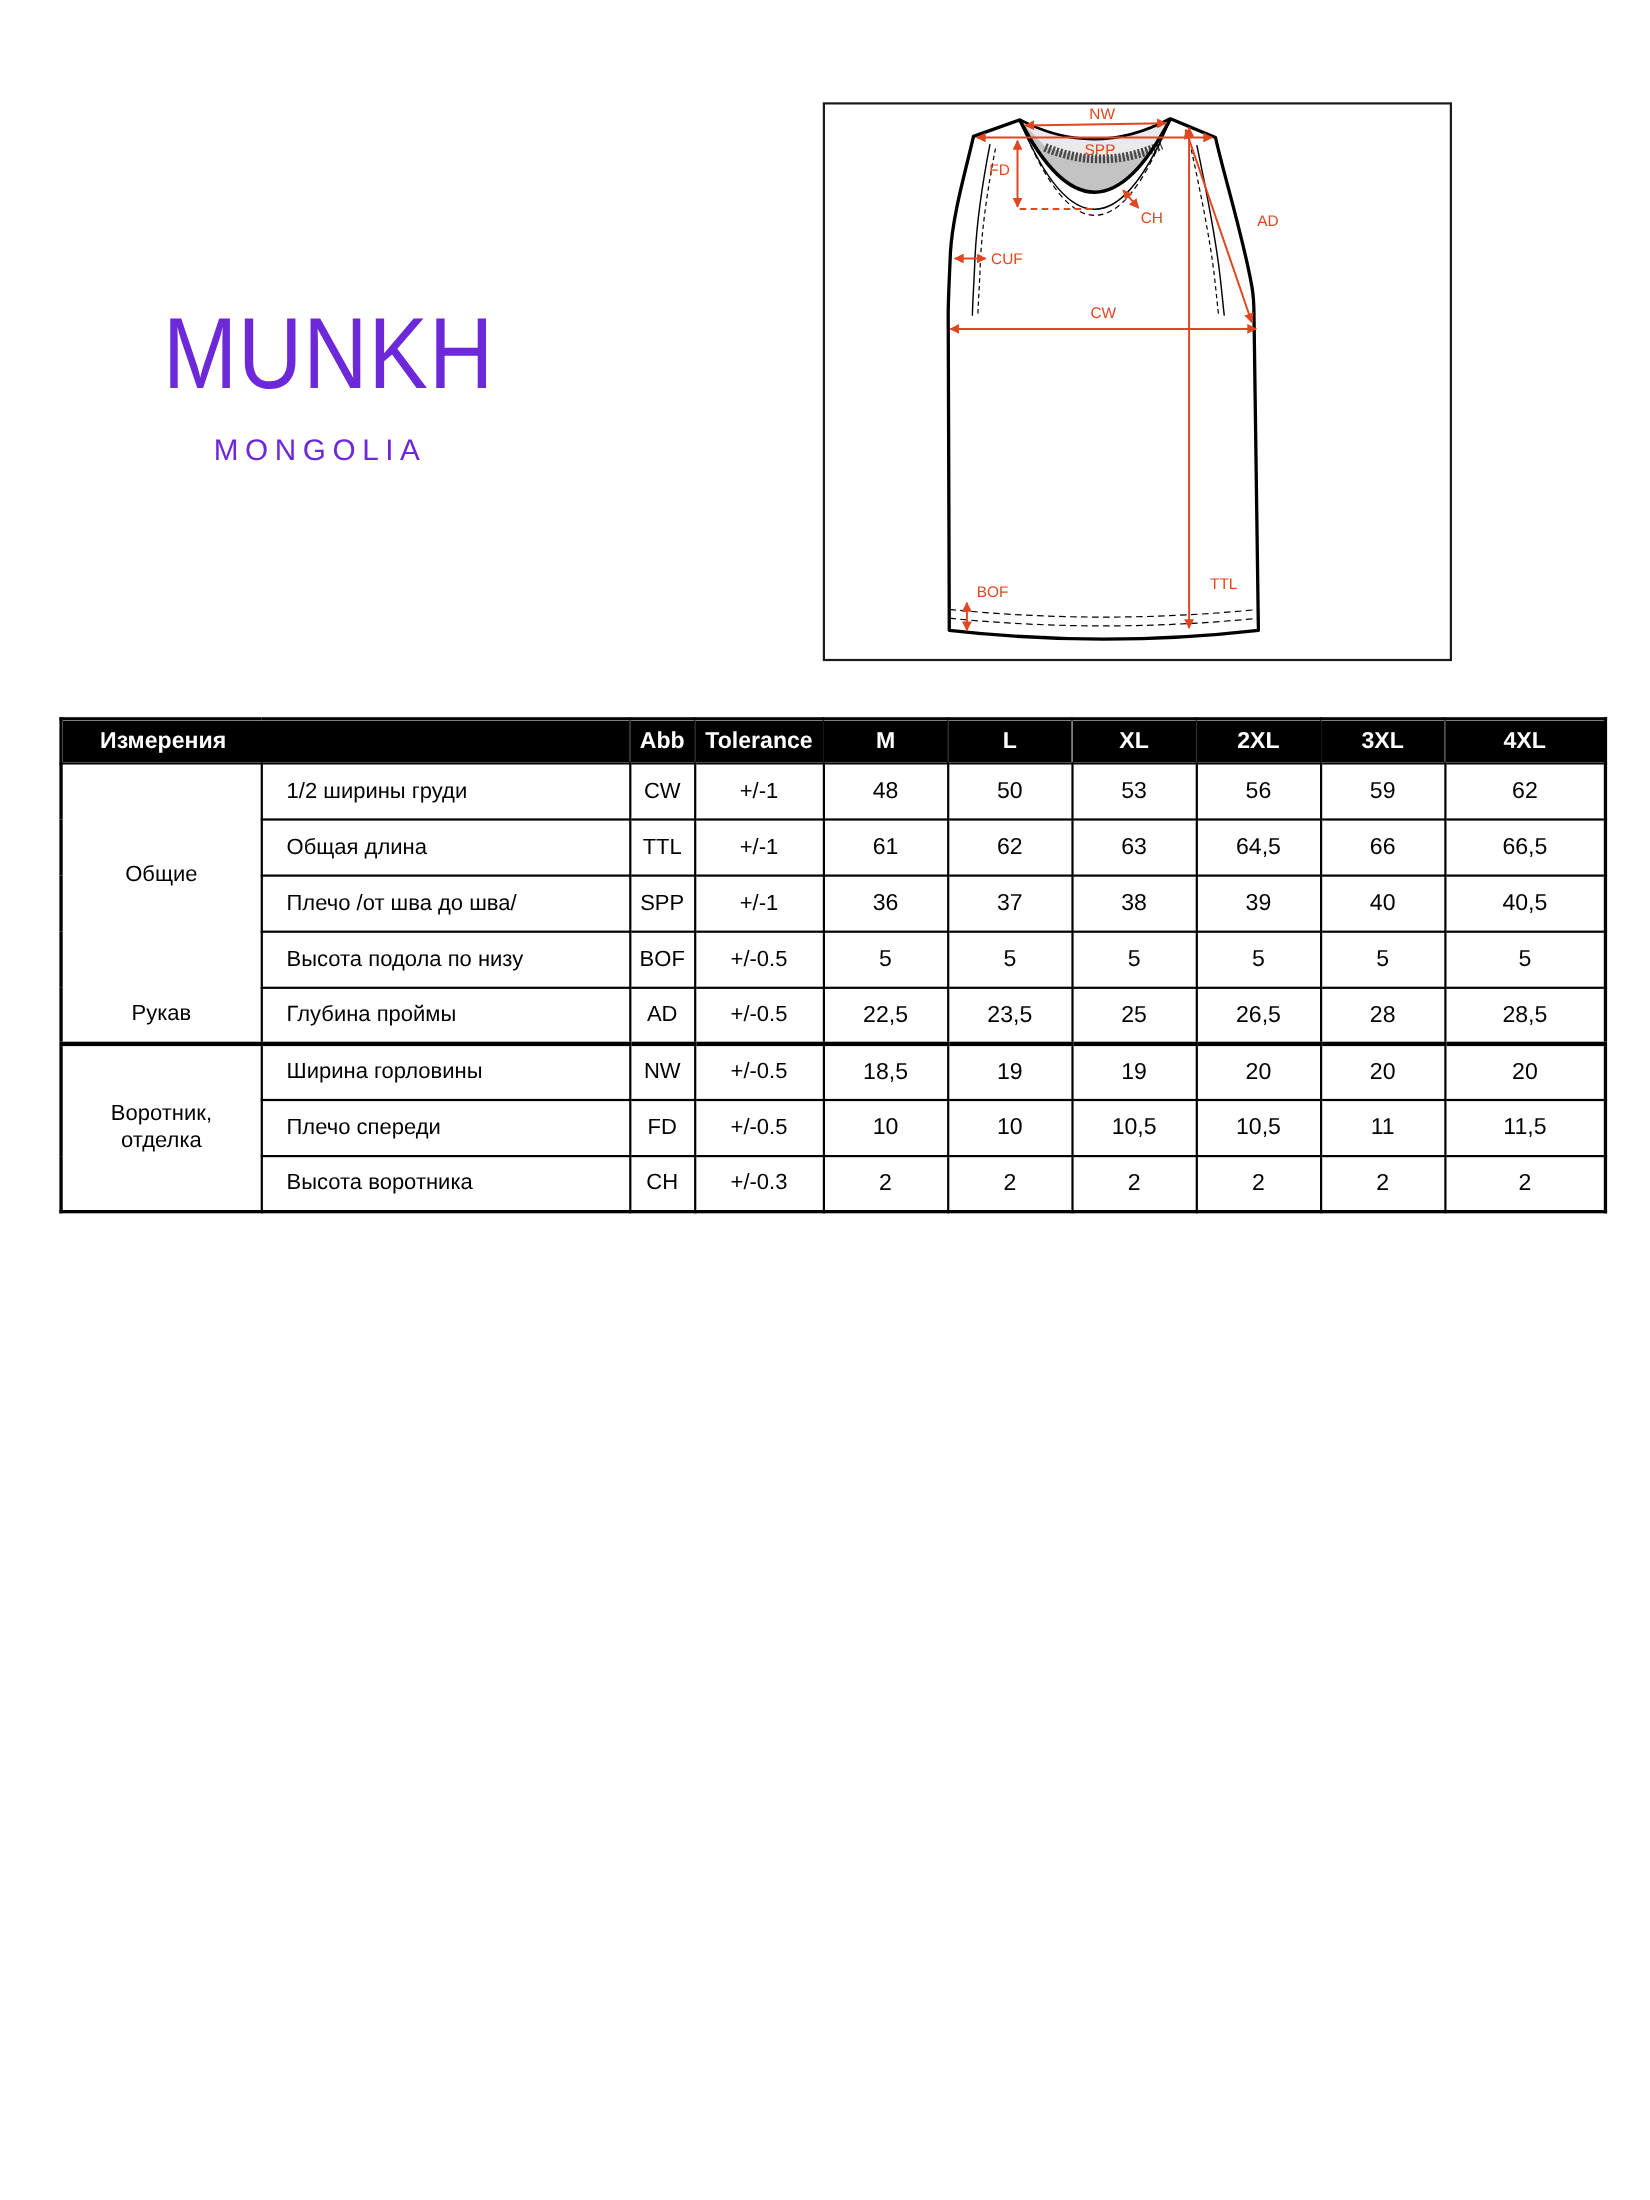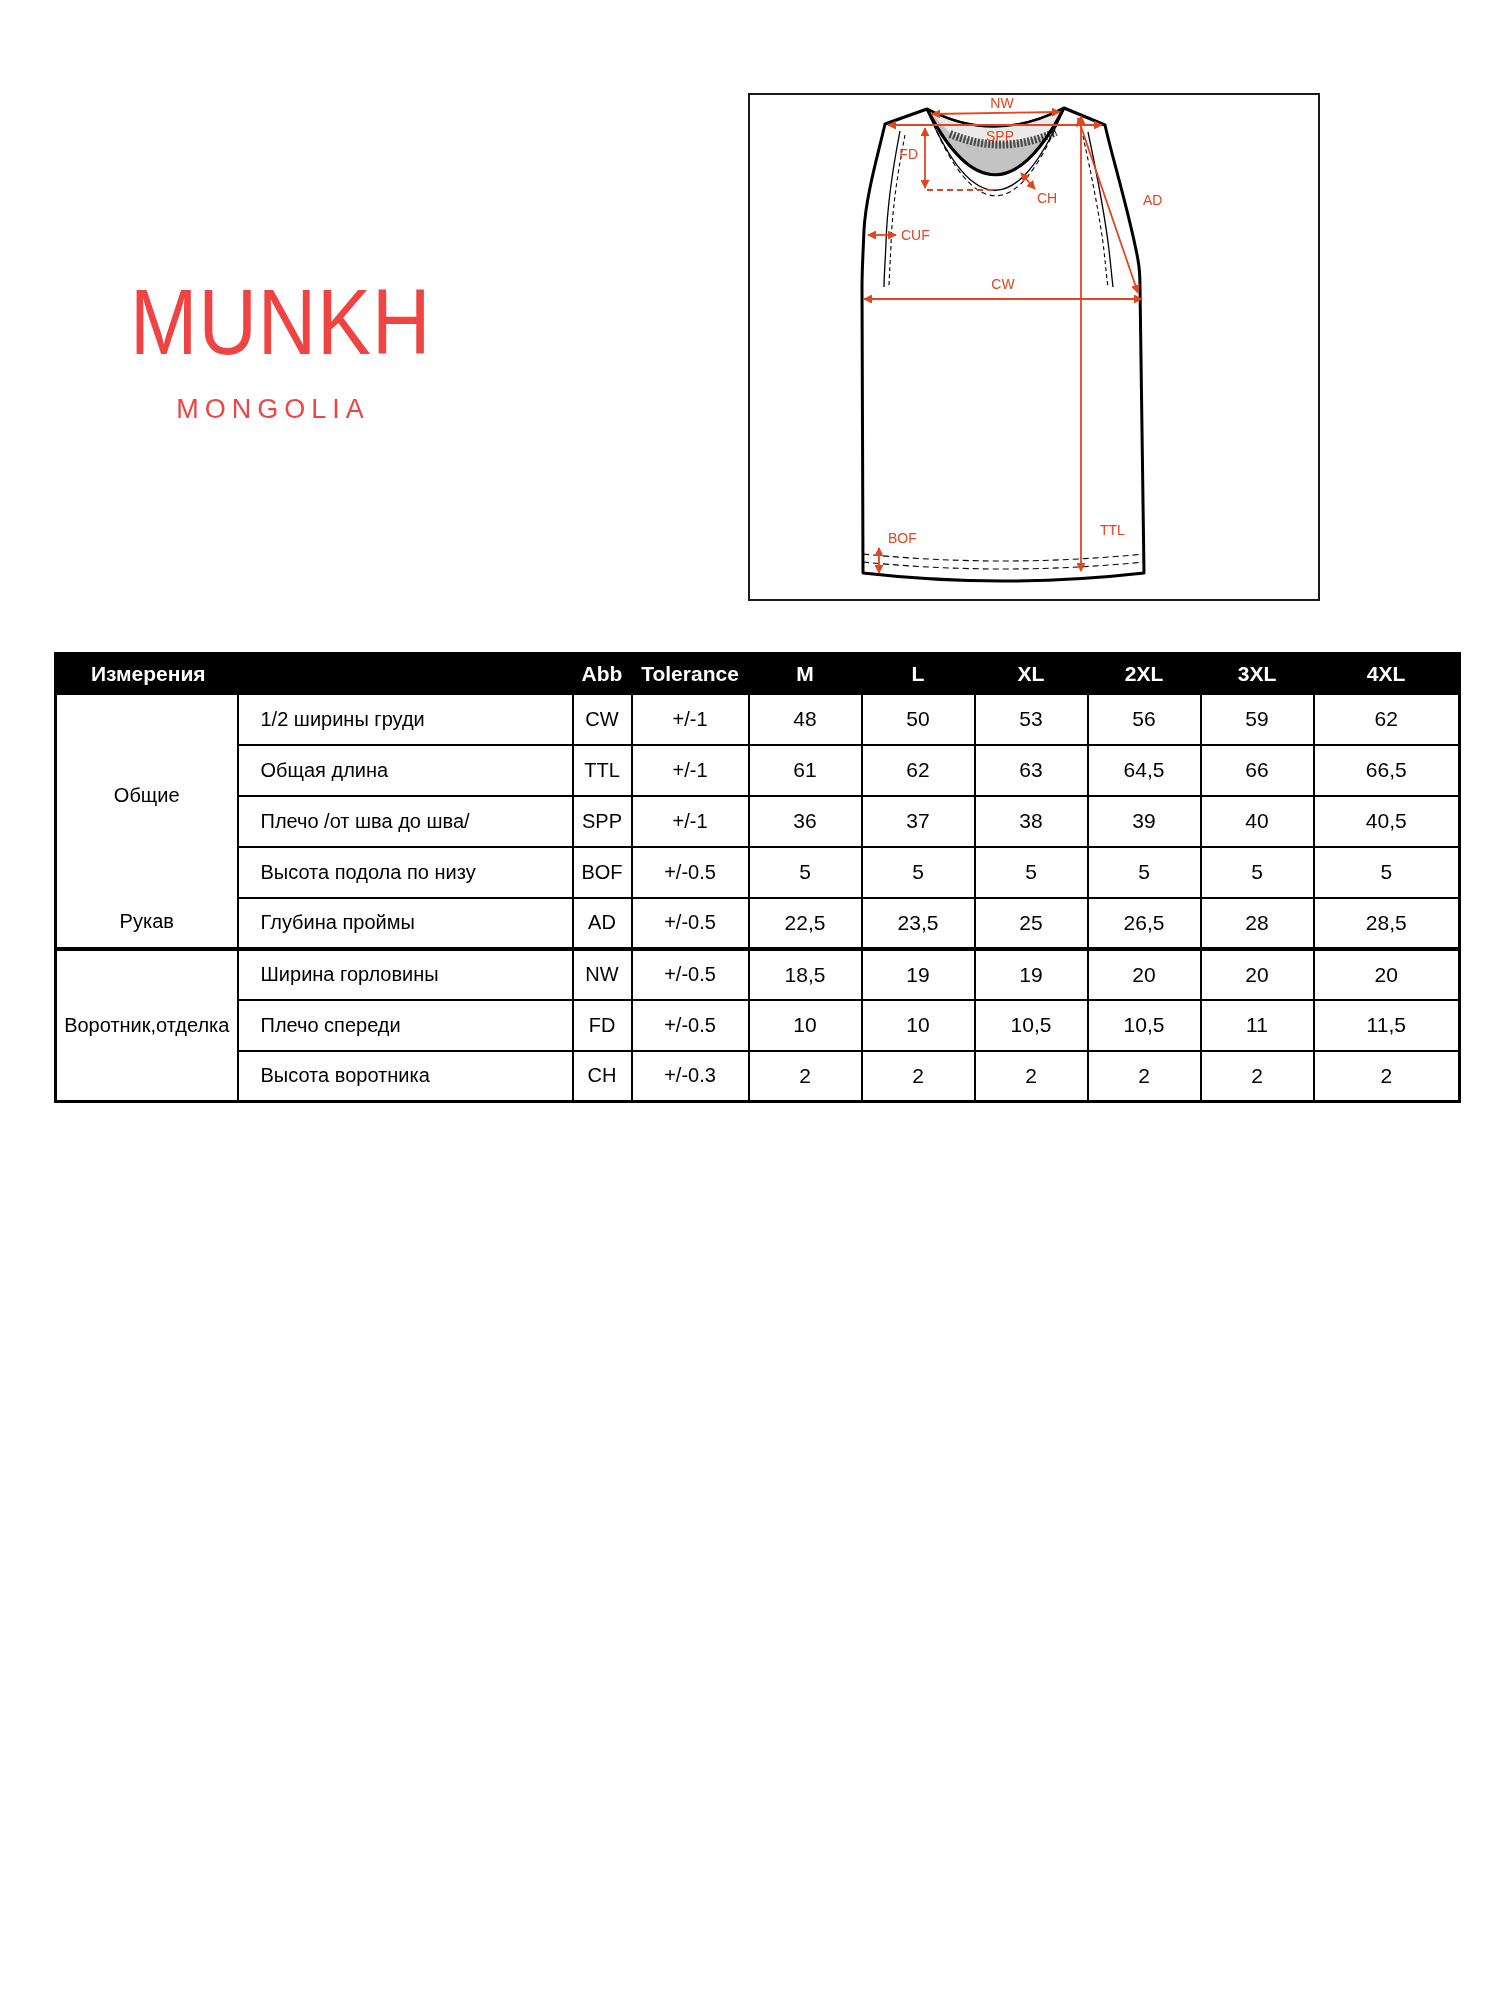--- a/index.html
+++ b/index.html
@@ -1,20 +1,20 @@
 <!DOCTYPE html>
 <html><head>
 <meta charset="utf-8">
 <style>
   html,body{margin:0;padding:0;background:#ffffff;}
   .page{position:relative;width:1500px;height:2000px;background:#fff;overflow:hidden;
         font-family:"Liberation Sans",sans-serif;color:#000;}
 
   
-  .logo{position:absolute;left:111px;top:276px;width:318px;text-align:center;color:#ef4444;}
+  .logo{position:absolute;left:129px;top:276px;width:318px;text-align:center;color:#6d28d9;}
   .logo .brand{font-size:92px;line-height:1;font-weight:400;letter-spacing:1px;
                transform:scaleX(0.88);transform-origin:center;white-space:nowrap;}
   .logo .sub{font-size:27px;line-height:1;letter-spacing:6px;padding-left:6px;margin-top:28px;}
 
   
   .diagram-box{position:absolute;left:748px;top:93px;width:568px;height:504px;
                border:2px solid #1a1a1a;background:#fff;}
   .diagram-box svg{display:block;}
   svg text{font-family:"Liberation Sans",sans-serif;font-size:14px;}
 
@@ -29,21 +29,21 @@
   tr.hdr th.measure{text-align:left;padding-left:34px;}
   tbody tr{height:51px;}
   td.name-cell{text-align:left;padding-left:22px;font-size:20px;vertical-align:middle;}
   td.abb-cell,td.tol-cell{text-align:center;font-size:20px;vertical-align:middle;}
   td.val-cell{text-align:center;font-size:21px;vertical-align:middle;}
   td.group-cell{text-align:left;font-size:20px;vertical-align:middle;position:relative;padding:0;}
   td.group-cell .gtop{position:absolute;left:0;right:0;top:0;bottom:20%;
                       display:flex;align-items:center;justify-content:center;}
   td.group-cell .gbot{position:absolute;left:0;right:0;top:80%;bottom:0;
                       display:flex;align-items:center;justify-content:center;}
-  td.group-cell .glines{display:flex;flex-direction:row;align-items:center;justify-content:center;
+  td.group-cell .glines{display:flex;flex-direction:column;align-items:center;justify-content:center;
                         height:100%;line-height:1.25;}
   tr.group-sep td{border-top:4px solid #000;margin-left:11px;}
 </style>
 </head>
 <body>
 
 <div class="page">
 
   <div class="logo">
     <div class="brand">MUNKH</div>

